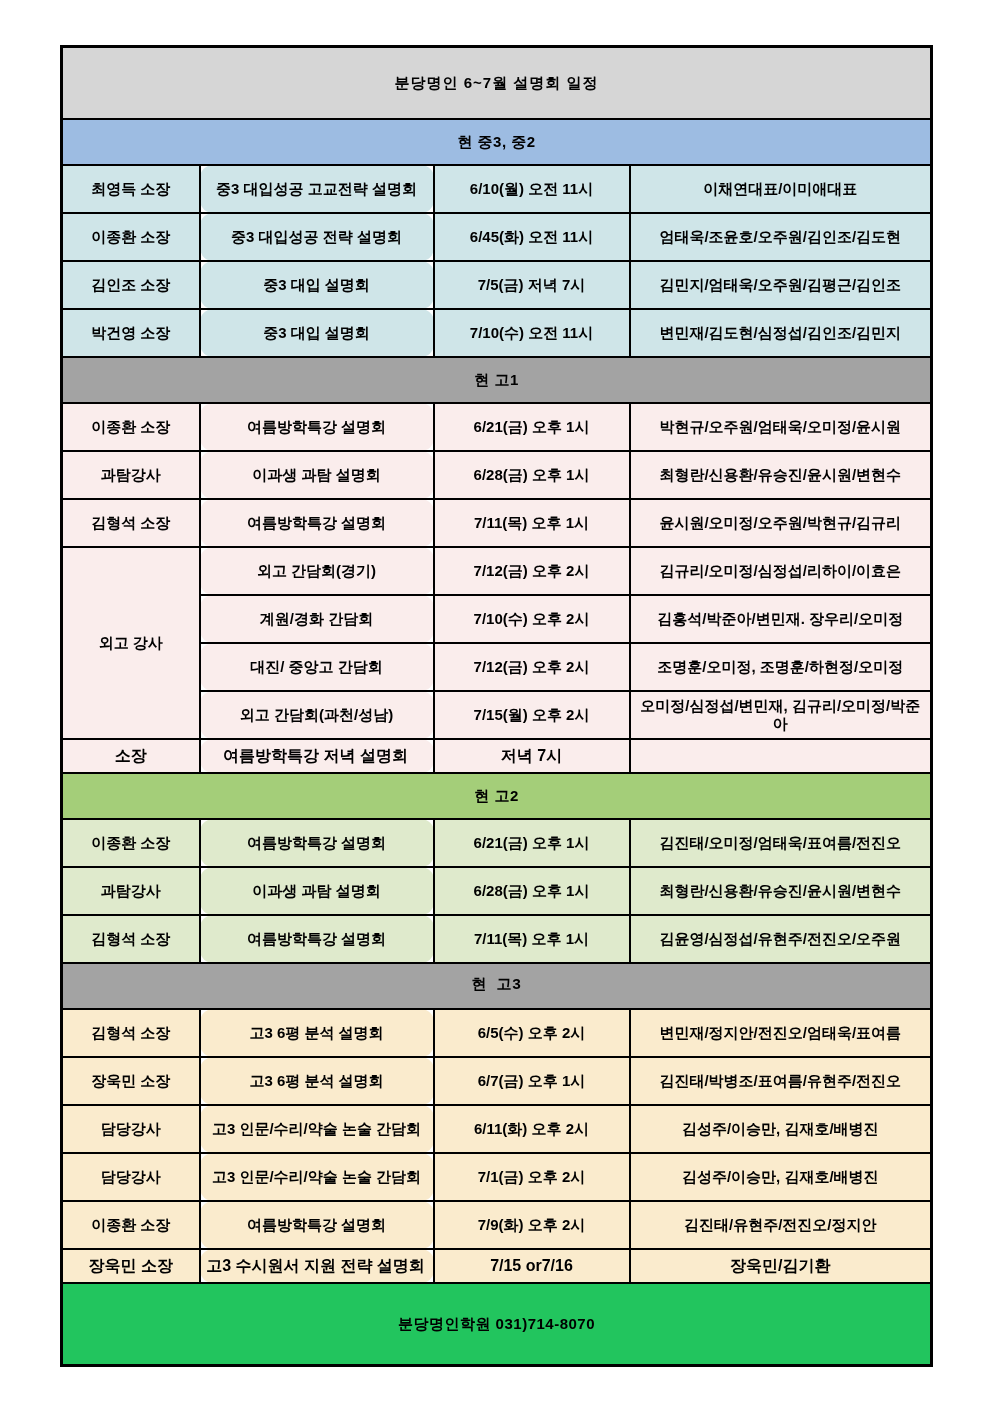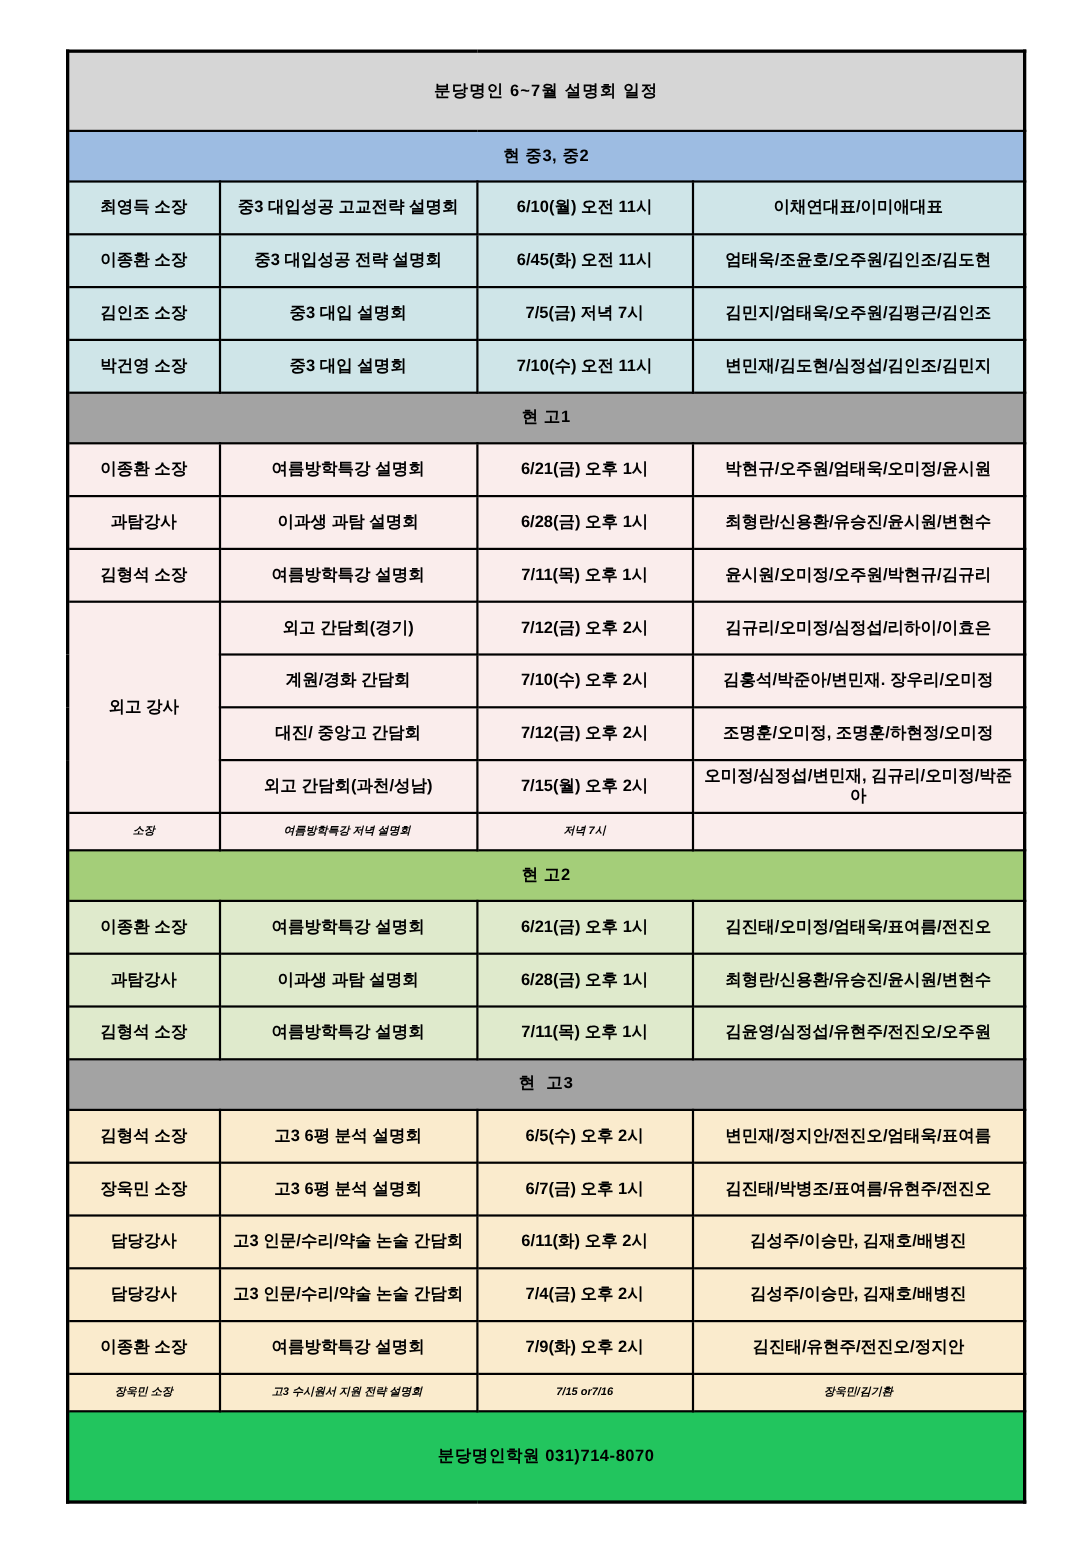--- a/index.html
+++ b/index.html
@@ -69,28 +69,27 @@
 
   
   tr.row-blue   td { background: #CFE5E8; }
   tr.row-pink   td { background: #FAEDEC; }
   tr.row-green  td { background: #DFEACC; }
   tr.row-orange td { background: #FAEBCD; }
 
   tr.data-row td { height: 46px; }
 
   
-  td.topic { text-align: left; padding-left: 12px; }
+  td.topic { text-align: left; padding-left: 12px; border-radius: 13px; }
 
   
   tr.small-row td {
     height: 32px;
-    font-size: 10px;
-    font-weight: bold;
-    font-style: italic;
+    font-size: 16px;
+    font-weight: bold;
   }
   tr.small-row td.topic { padding-left: 4px; }
 
   
   td.rowspan-label {
     font-size: 15px;
     font-weight: bold;
   }
 
   
@@ -241,21 +240,21 @@
       </tr>
       <tr class="data-row row-orange">
         <td>담당강사</td>
         <td class="topic">고3 인문/수리/약술 논술 간담회</td>
         <td>6/11(화) 오후 2시</td>
         <td>김성주/이승만,  김재호/배병진</td>
       </tr>
       <tr class="data-row row-orange">
         <td>담당강사</td>
         <td class="topic">고3 인문/수리/약술 논술 간담회</td>
-        <td>7/4(금) 오후 2시</td>
+        <td>7/1(금) 오후 2시</td>
         <td>김성주/이승만,  김재호/배병진</td>
       </tr>
       <tr class="data-row row-orange">
         <td>이종환 소장</td>
         <td class="topic">여름방학특강 설명회</td>
         <td>7/9(화) 오후 2시</td>
         <td>김진태/유현주/전진오/정지안</td>
       </tr>
 
       <tr class="small-row row-orange">

